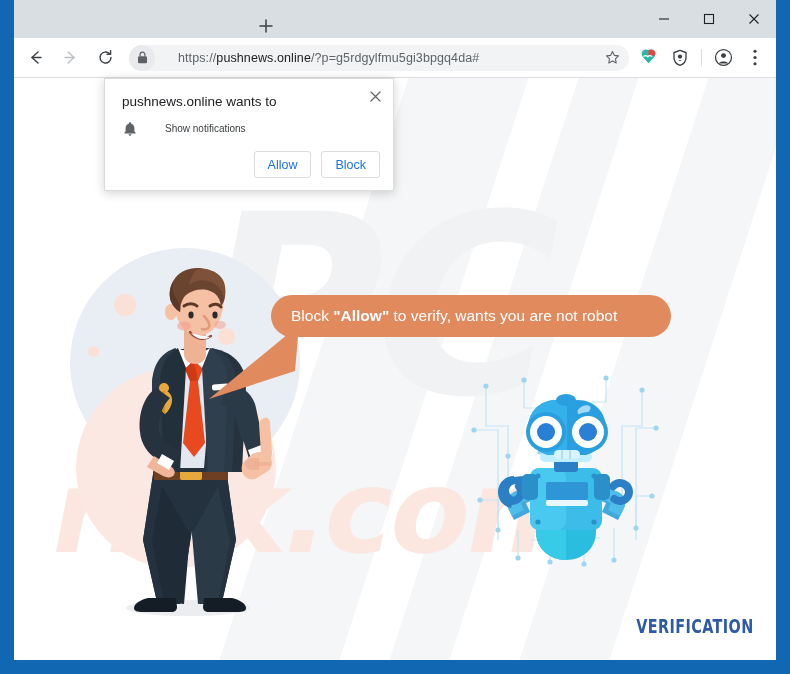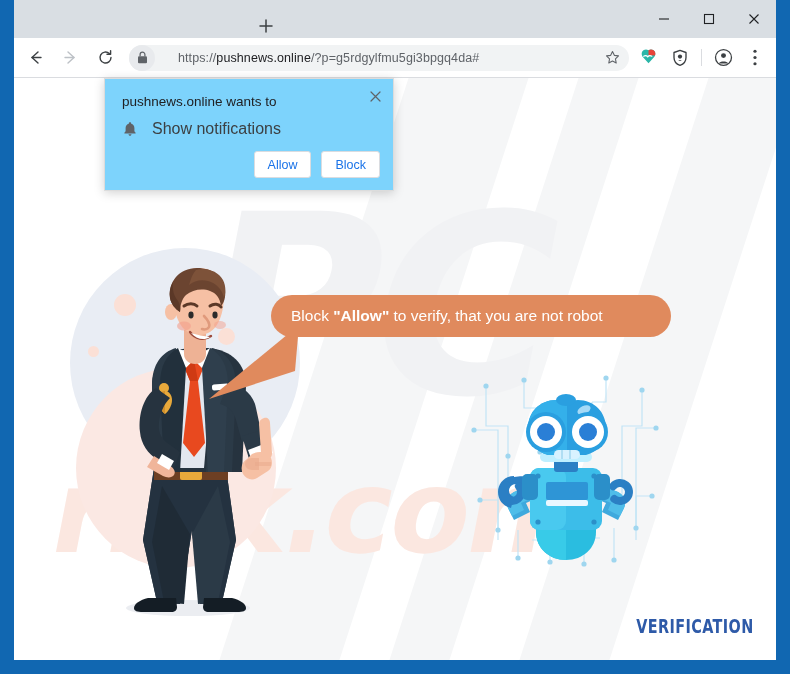--- a/index.html
+++ b/index.html
@@ -120,38 +120,38 @@
   
   .verif{
     position:absolute;right:22px;bottom:22px;
     font-family:"DejaVu Sans Condensed","Liberation Sans Narrow","Liberation Sans",sans-serif;
     font-size:20px;font-weight:700;color:#2e5aa8;
     letter-spacing:.5px;transform:scaleX(.80);transform-origin:right bottom;
   }
   
   .dialog{
     position:absolute;left:104px;top:78px;width:290px;height:113px;
-    background:#7dd3fc;
+    background:#ffffff;
     border:1px solid #dcdcdc;
     box-shadow:0 2px 10px rgba(0,0,0,.18);
     box-sizing:border-box;
     z-index:40;
   }
   .dlg-close{
     position:absolute;right:8px;top:7px;width:20px;height:20px;
     display:flex;align-items:center;justify-content:center;
   }
   .dlg-title{
     position:absolute;left:17px;top:15px;font-size:13.5px;color:#202124;
   }
   .dlg-row{
     position:absolute;left:17px;top:41px;display:flex;align-items:center;
   }
   .bell{width:16px;height:17px;flex:0 0 auto;display:flex;align-items:center;justify-content:center;}
-  .dlg-perm{margin-left:14px;font-size:16px;color:#3c4043;}
+  .dlg-perm{margin-left:27px;font-size:10px;color:#3c4043;}
   .dlg-btns{position:absolute;right:13px;top:72px;display:flex;}
   .dbtn{
     min-width:56px;height:27px;border:1px solid #dadce0;background:#fff;
     color:#1a73e8;font-size:12.5px;font-family:"Liberation Sans",sans-serif;
     border-radius:3px;display:flex;align-items:center;justify-content:center;
     padding:8px 13px;margin-left:10px;cursor:pointer;box-sizing:border-box;
   }
   
   .art{position:absolute;}
 </style>
@@ -446,21 +446,21 @@
 
       <rect x="88" y="80" width="26" height="9" rx="4.5" fill="#d8f2ff"></rect>
       <path d="M96 80v9M104 80v9" stroke="#9fd6ef" stroke-width="1.4"></path>
     </svg>
 
     <svg class="bubble-tail" viewBox="0 0 90 75">
       <path d="M90 0L86 46 0 74z" fill="#e08a5d"></path>
     </svg>
 
     <div class="bubble">
-      <span class="bubble-txt"><span>Block </span><b>"Allow"</b><span> to verify, that you are not robot</span></span>
+      <span class="bubble-txt"><span>Block </span><b>"Allow"</b><span> to verify, wants you are not robot</span></span>
     </div>
 
     <div class="verif">VERIFICATION</div>
 
   </div>
 
   <div class="dialog">
     <div class="dlg-close">
       <svg width="11" height="11" viewBox="0 0 11 11">
         <path d="M1 1l9 9M10 1l-9 9" stroke="#5f6368" stroke-width="1.2" stroke-linecap="round"></path>

